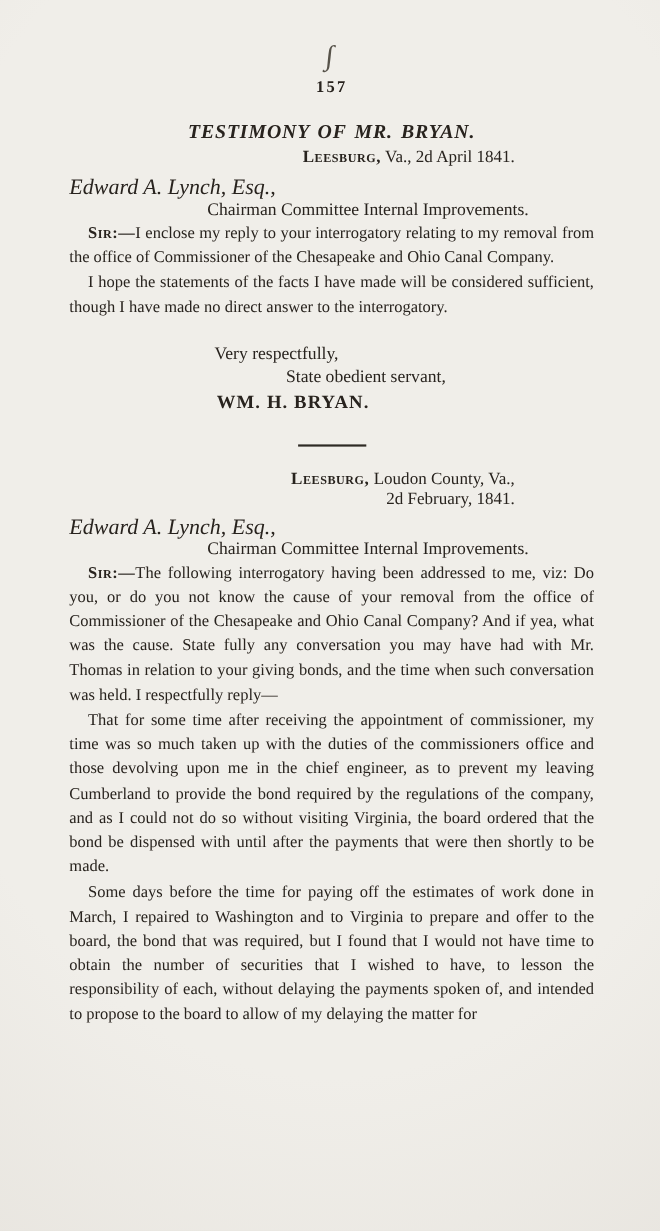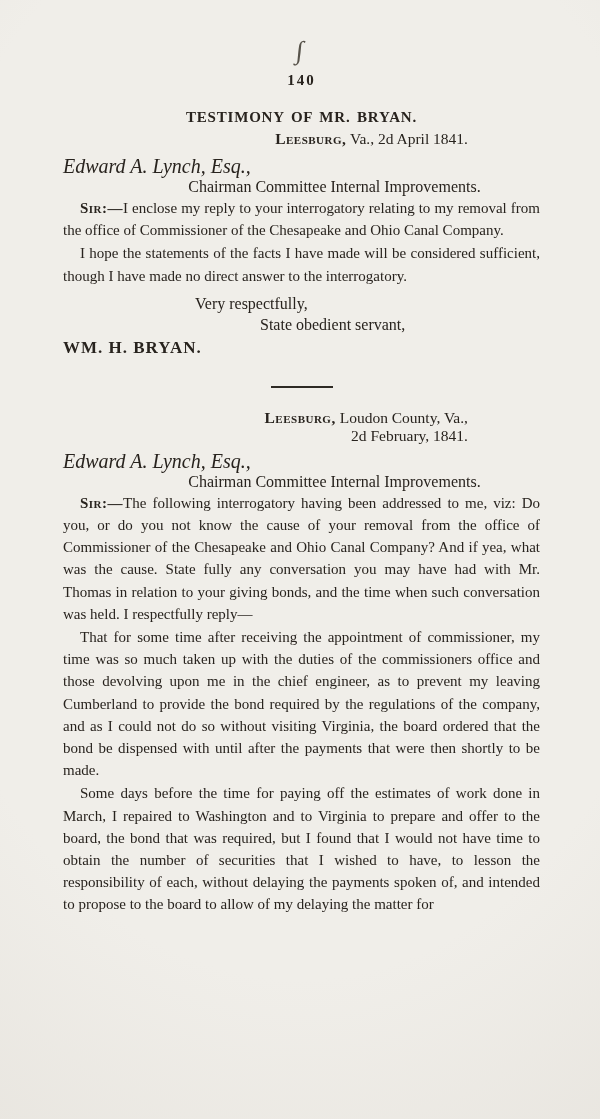--- a/index.html
+++ b/index.html
@@ -32,24 +32,25 @@
   }
   .page-number {
     text-align: center;
     font-size: 15px;
     font-weight: bold;
     letter-spacing: 2px;
   }
   .title {
     margin: 20px 0 0 0;
     text-align: center;
-    font-size: 15px;
+    font-size: 18px;
     font-weight: bold;
     letter-spacing: 0.8px;
     word-spacing: 2px;
+    font-style: italic;
   }
   .dateline {
     margin-top: 4px;
     text-align: right;
     padding-right: 72px;
     font-size: 15.5px;
   }
   .smallcaps {
     font-variant: small-caps;
     letter-spacing: 0.5px;
@@ -66,32 +67,32 @@
     text-align: center;
   }
   .body-para {
     margin: 1px 0 0 0;
     font-size: 15px;
     line-height: 22.2px;
     text-align: justify;
     text-indent: 17px;
   }
   .closing-1 {
-    margin-top: 6px;
+    margin-top: 20px;
     padding-left: 132px;
     font-size: 16px;
     line-height: 21.5px;
   }
   .closing-2 {
     padding-left: 197px;
     font-size: 16px;
     line-height: 21.5px;
   }
   .signature {
-    text-align: left;
+    text-align: center;
     padding-right: 70px;
     font-size: 17px;
     font-weight: bold;
     letter-spacing: 1px;
     line-height: 23px;
   }
   .divider {
     width: 62px;
     height: 2px;
     background: #2e2a24;
@@ -104,21 +105,21 @@
     margin-top: 5px;
   }
 </style>
 </head>
 <body>
 
 <div class="page">
 
   <div class="ink-mark">∫</div>
 
-  <div class="page-number">140</div>
+  <div class="page-number">157</div>
 
   <section class="letter letter-1">
     <h1 class="title">TESTIMONY OF MR. BRYAN.</h1>
 
     <div class="dateline"><span class="smallcaps">Leesburg,</span><span> Va., 2d April 1841.</span></div>
 
     <div class="addressee">Edward A. Lynch, Esq.,</div>
     <div class="addressee-title">Chairman Committee Internal Improvements.</div>
 
     <p class="body-para"><span class="smallcaps">Sir:—</span><span>I enclose my reply to your interrogatory relating to my removal from the office of Commissioner of the Chesapeake and Ohio Canal Company.</span></p>

